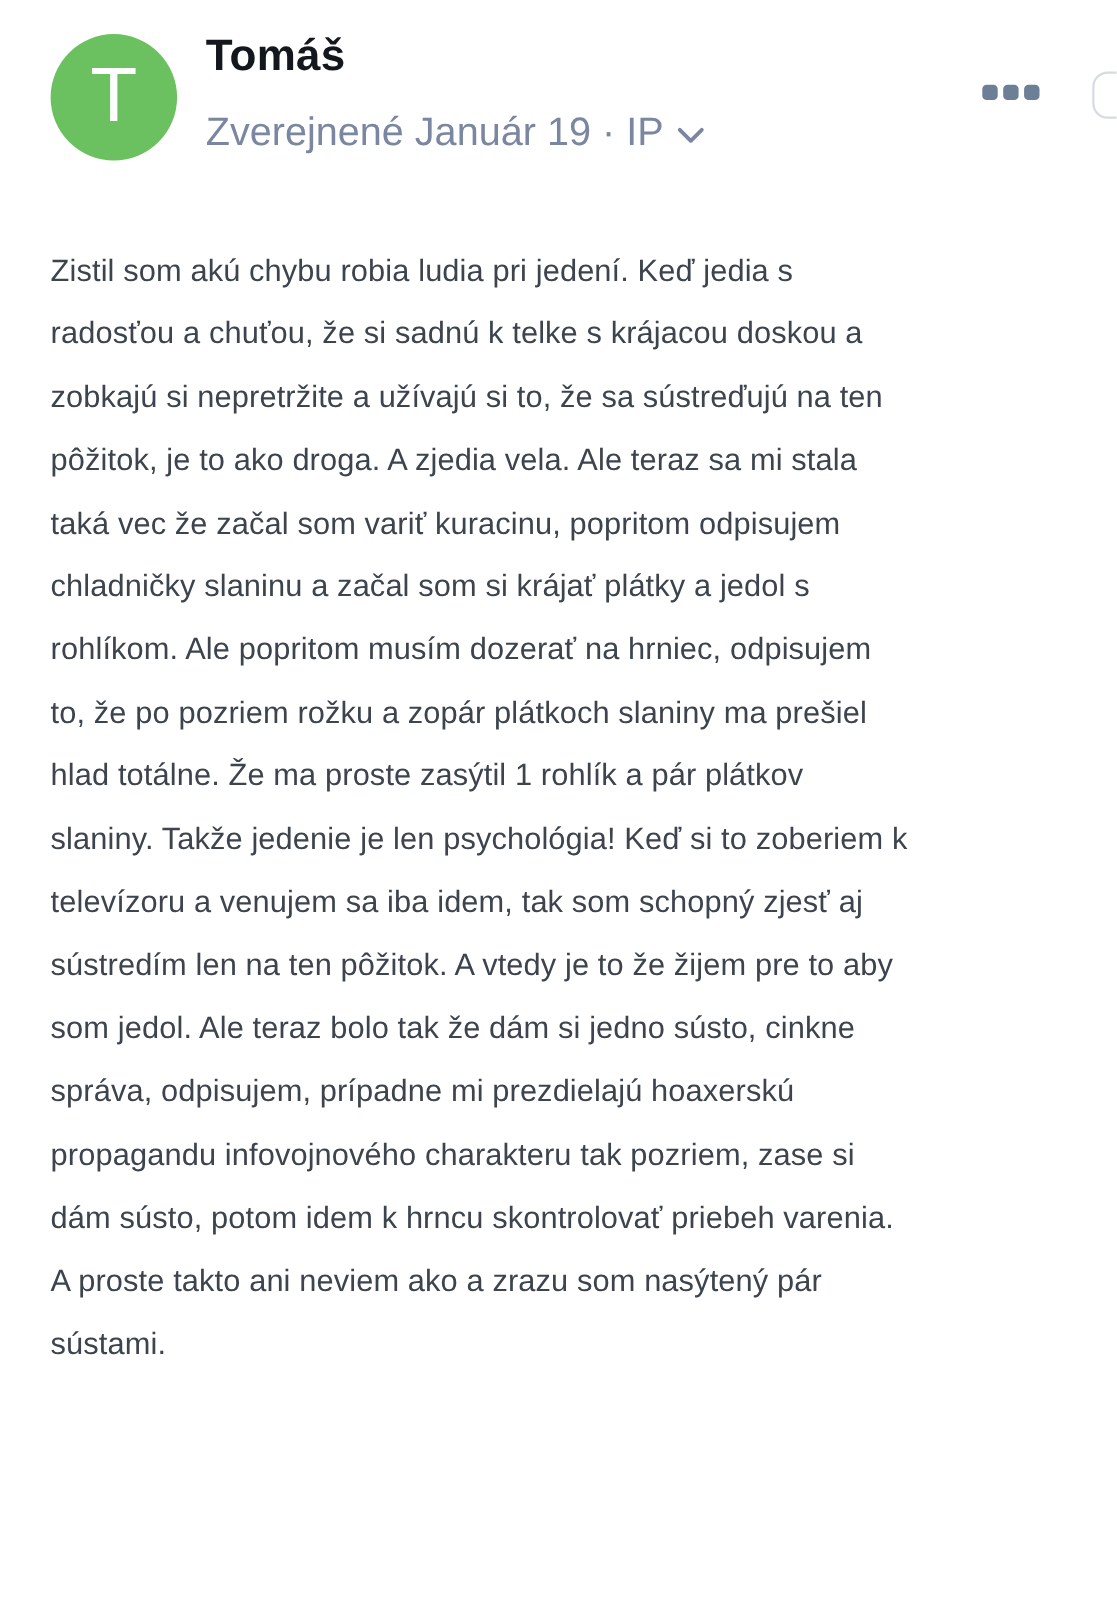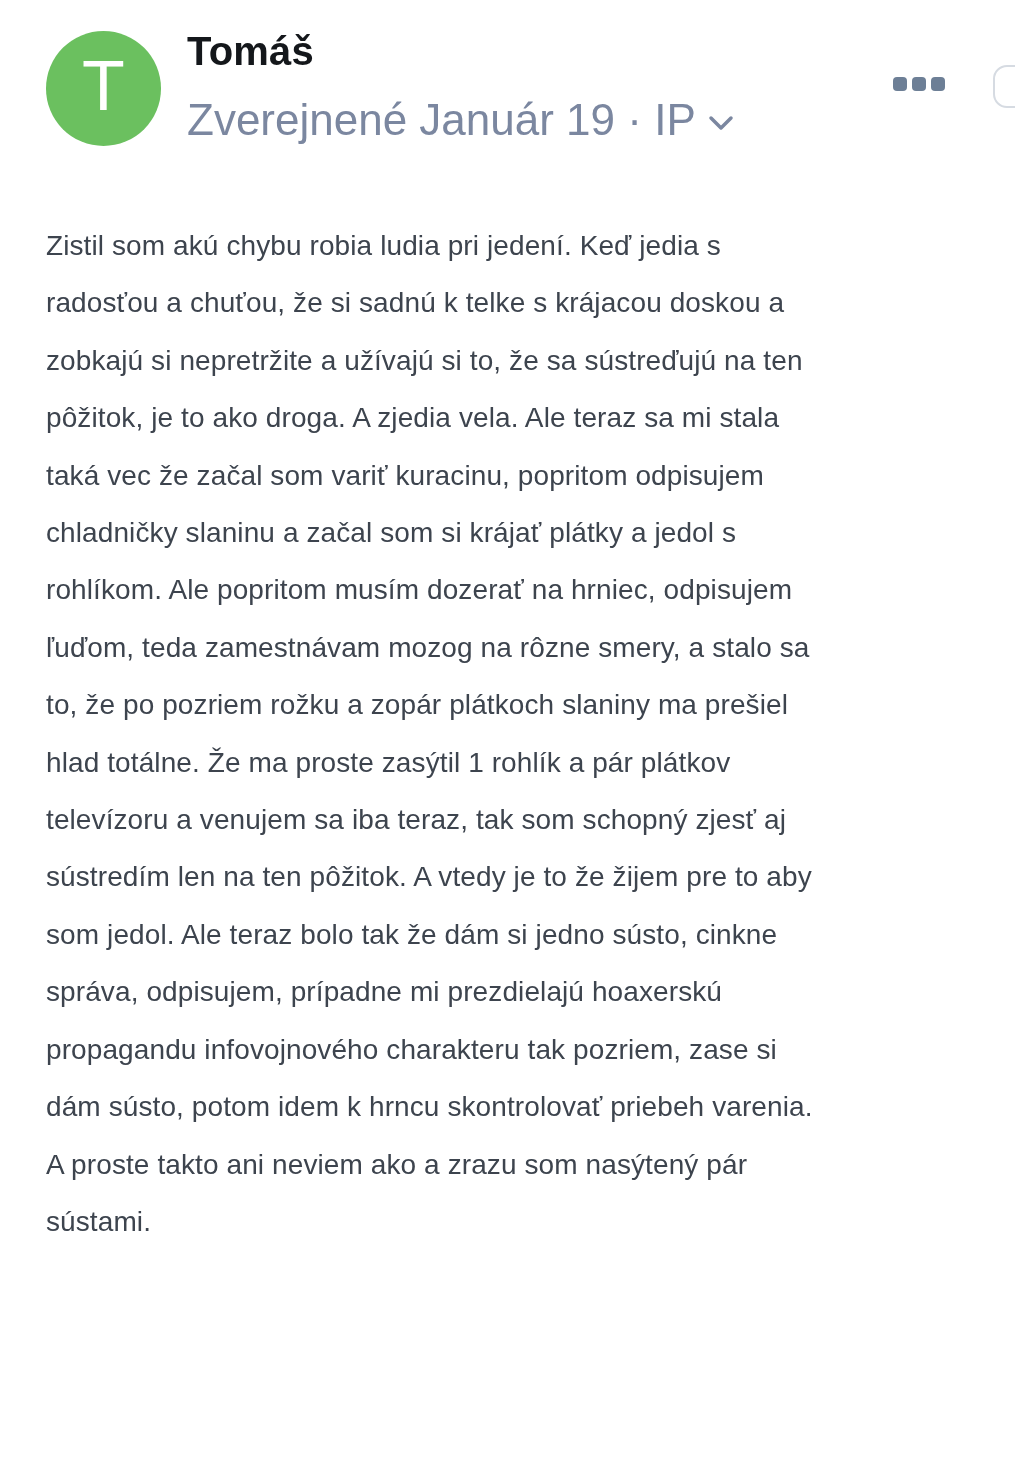--- a/index.html
+++ b/index.html
@@ -36,21 +36,21 @@
     left: 187px; top: 31px;
     font-size: 40px;
     line-height: 40px;
     font-weight: 700;
     color: #14171b;
     letter-spacing: 0.2px;
   }
   .meta {
     position: absolute;
     left: 187px; top: 102px;
-    font-size: 44px;
+    font-size: 36px;
     line-height: 36px;
     color: #7b87a0;
     display: flex;
     align-items: center;
     gap: 12px;
     cursor: pointer;
   }
   .meta .chevron { display: inline-flex; margin-top: 6px; }
 
   .dots-menu {
@@ -114,24 +114,24 @@
 <div class="partial-button"></div>
 
 <div class="post-body">
     <div>Zistil som akú chybu robia ludia pri jedení. Keď jedia s</div>
     <div>radosťou a chuťou, že si sadnú k telke s krájacou doskou a</div>
     <div>zobkajú si nepretržite a užívajú si to, že sa sústreďujú na ten</div>
     <div>pôžitok, je to ako droga. A zjedia vela. Ale teraz sa mi stala</div>
     <div>taká vec že začal som variť kuracinu, popritom odpisujem</div>
     <div>chladničky slaninu a začal som si krájať plátky a jedol s</div>
     <div>rohlíkom. Ale popritom musím dozerať na hrniec, odpisujem</div>
-    <div>ľuďom, teda zamestnávam mozog na rôzne smery, a stalo sa</div>
     <div>to, že po pozriem rožku a zopár plátkoch slaniny ma prešiel</div>
     <div>hlad totálne. Že ma proste zasýtil 1 rohlík a pár plátkov</div>
-    <div>televízoru a venujem sa iba teraz, tak som schopný zjesť aj</div>
+    <div>slaniny. Takže jedenie je len psychológia! Keď si to zoberiem k</div>
+    <div>televízoru a venujem sa iba idem, tak som schopný zjesť aj</div>
     <div>sústredím len na ten pôžitok. A vtedy je to že žijem pre to aby</div>
     <div>som jedol. Ale teraz bolo tak že dám si jedno sústo, cinkne</div>
     <div>správa, odpisujem, prípadne mi prezdielajú hoaxerskú</div>
     <div>propagandu infovojnového charakteru tak pozriem, zase si</div>
     <div>dám sústo, potom idem k hrncu skontrolovať priebeh varenia.</div>
     <div>A proste takto ani neviem ako a zrazu som nasýtený pár</div>
     <div>sústami.</div>
   </div>
 
 </body></html>

